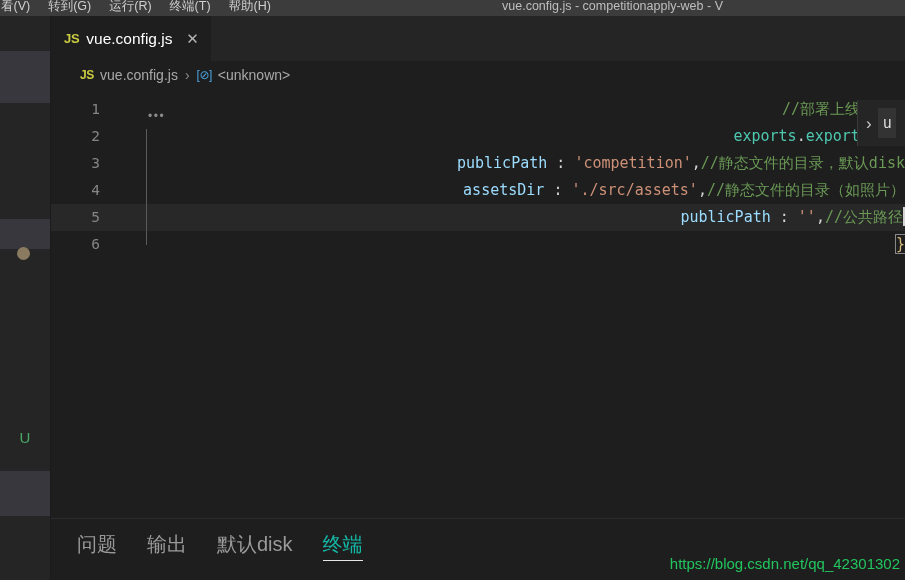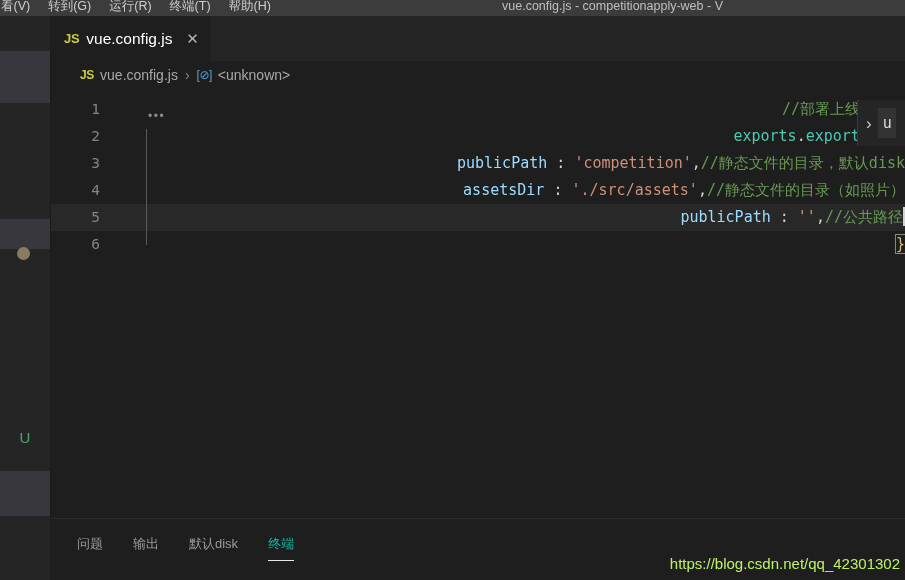--- a/index.html
+++ b/index.html
@@ -242,38 +242,38 @@
   }
   .panel-tabs {
     position: absolute; left: 26px; top: 14px;
     display: flex;
     align-items: flex-start;
     gap: 30px;
   }
   .ptab {
     position: relative;
     color: #9a9a9a;
-    font-size: 13px;
+    font-size: 20px;
     line-height: 22px;
     padding-bottom: 6px;
     cursor: pointer;
     white-space: nowrap;
   }
   .ptab.active { color: #14b8a6; }
   .ptab.active::after {
     content: "";
     position: absolute;
     left: 0; right: 0; bottom: 0;
     height: 1.5px;
     background: #e7e7e7;
   }
   .watermark {
     position: absolute;
     right: 5px; bottom: 8px;
-    color: #bef264;
+    color: #22c55e;
     font-size: 15px;
     font-family: "Liberation Sans", sans-serif;
     white-space: nowrap;
   }
 </style>
 </head>
 <body>
 
 <div id="app">
 

